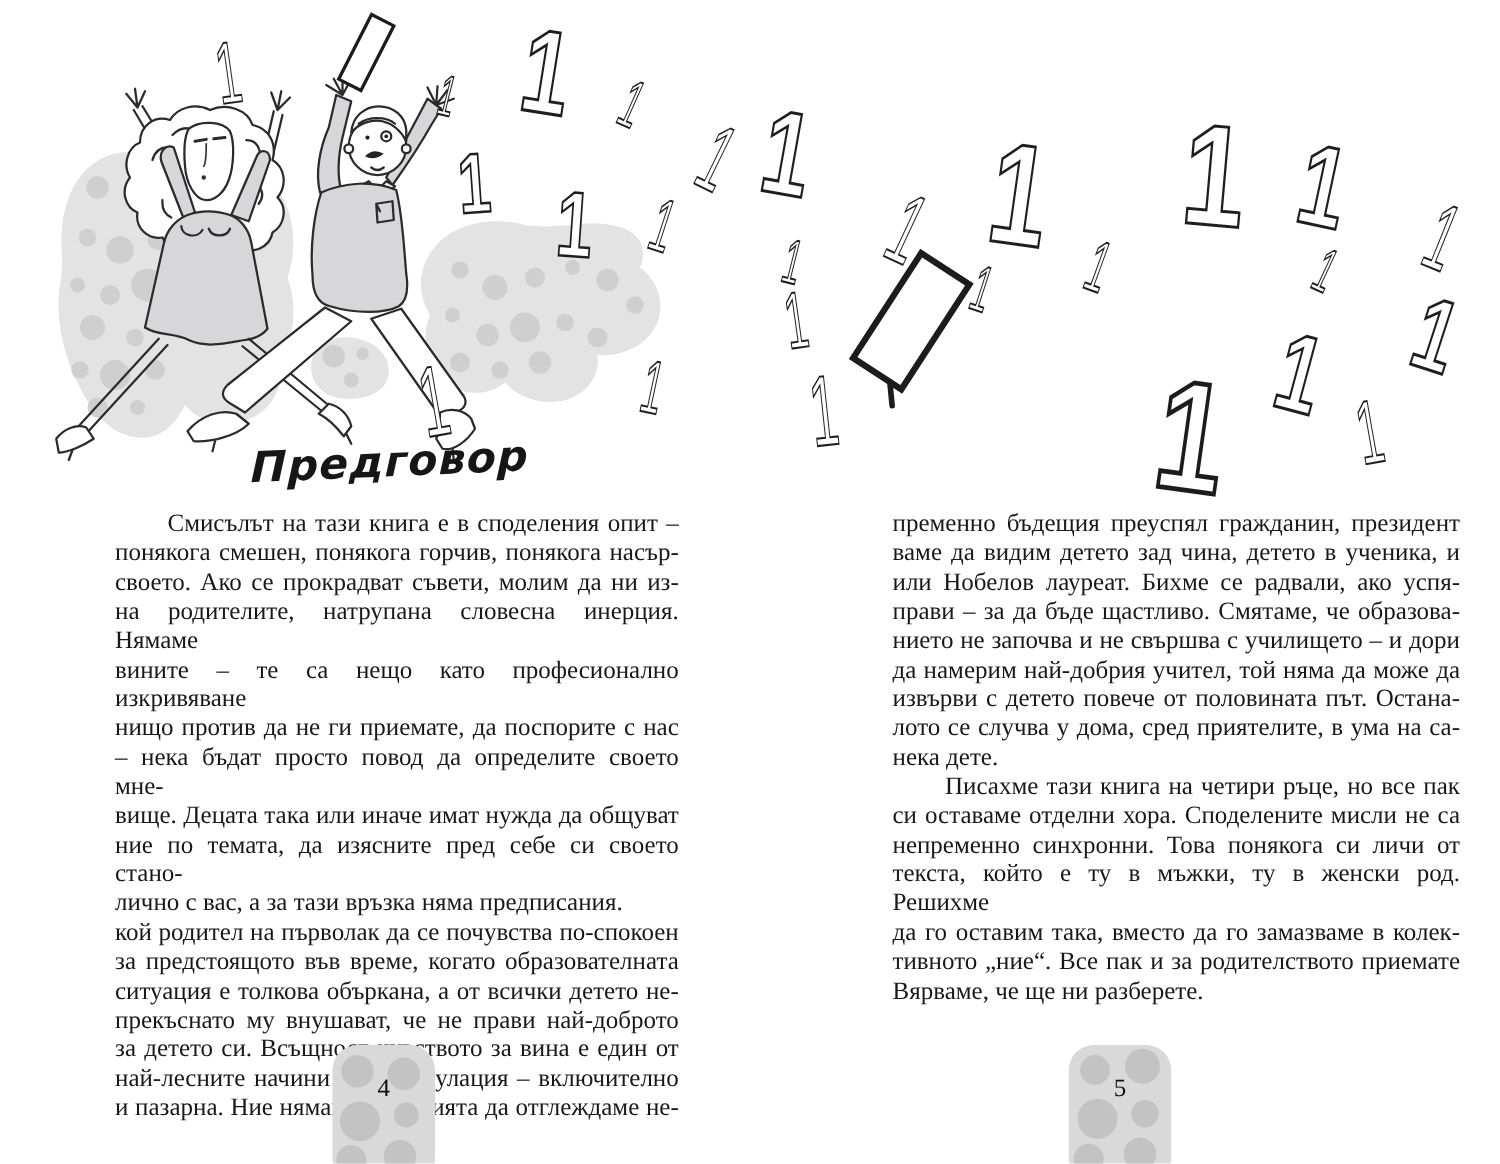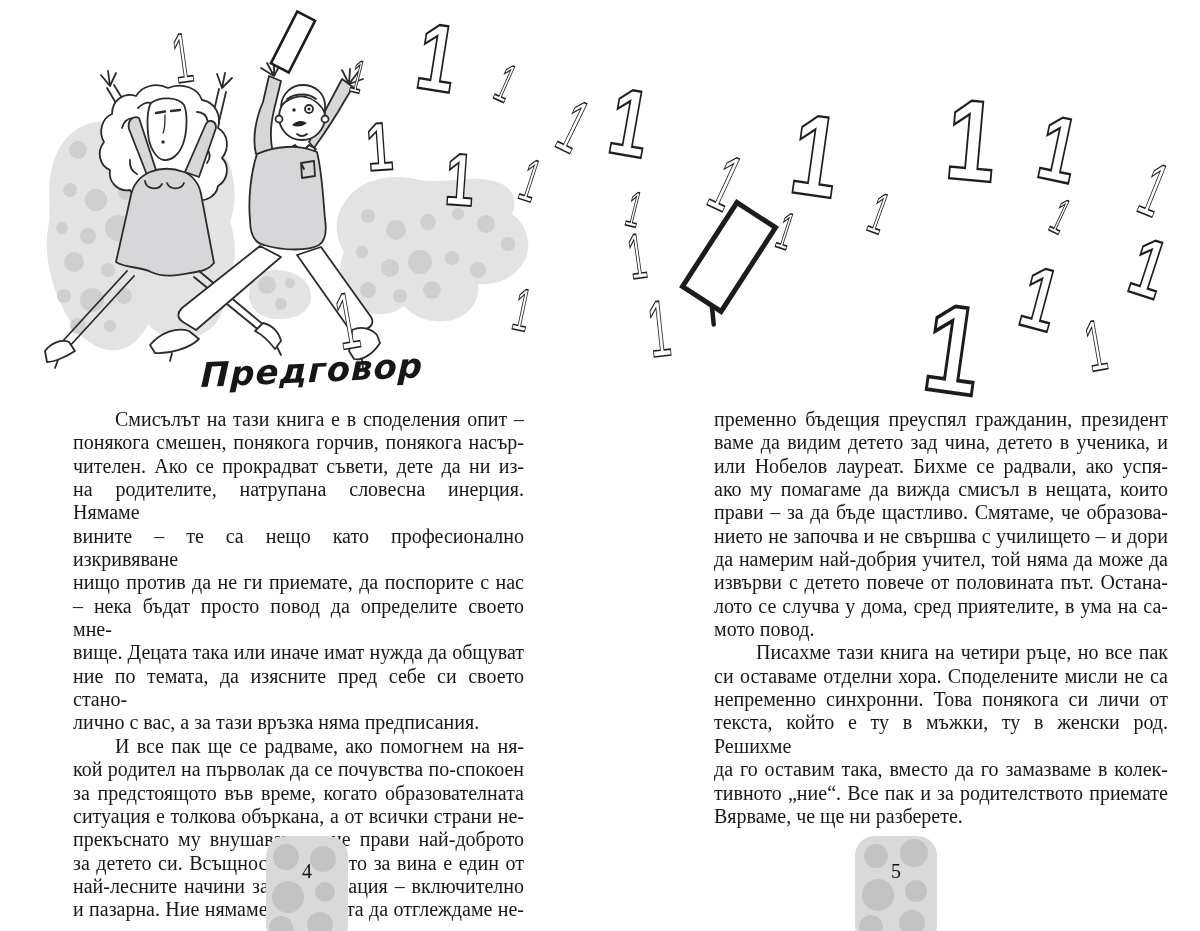--- a/index.html
+++ b/index.html
@@ -9,21 +9,21 @@
   
   .chapter-title{
     position:absolute;left:192px;top:350px;width:240px;text-align:center;
     font-family:"DejaVu Sans",sans-serif;font-style:italic;font-weight:bold;
     font-size:34px;color:#161616;transform:rotate(-2.5deg) skewX(-4deg);
     letter-spacing:1px;
   }
 
   
   .col{position:absolute;top:408px;font-size:20px;line-height:23.35px;}
-  .col.left{left:73px;width:451px;font-family:Liberation Serif, serif;}
+  .col.left{left:92px;width:451px;font-family:Liberation Serif, serif;}
   .col.right{left:673px;width:454px;margin-left:41px;}
   .ln{text-align:justify;text-align-last:justify;white-space:normal;}
   .ln.first{text-indent:42px;}
   .ln.last{text-align-last:left;}
 
   
   .pageblob{position:absolute;width:82px;height:110px;border-radius:20px;background:#d9d9d9;}
   .pageblob.p4{left:266px;top:836px;}
   .pageblob.p5{left:855px;top:836px;}
   .pageblob svg{position:absolute;left:0;top:0;}
@@ -253,48 +253,46 @@
           <text class="thin" font-size="58">1</text>
         </g>
     </g>
   </svg>
 
   <div class="chapter-title">Предговор</div>
 
   <div class="col left">
       <div class="ln first">Смисълът на тази книга е в споделения опит –</div>
       <div class="ln">понякога смешен, понякога горчив, понякога насър-</div>
-      <div class="ln">чителен. Ако се прокрадват съвети, дете да ни из-</div>
+      <div class="ln">своето. Ако се прокрадват съвети, молим да ни из-</div>
       <div class="ln">на родителите, натрупана словесна инерция. Нямаме</div>
       <div class="ln">вините – те са нещо като професионално изкривяване</div>
       <div class="ln">нищо против да не ги приемате, да поспорите с нас</div>
       <div class="ln">– нека бъдат просто повод да определите своето мне-</div>
       <div class="ln">вище. Децата така или иначе имат нужда да общуват</div>
       <div class="ln">ние по темата, да изясните пред себе си своето стано-</div>
       <div class="ln last">лично с вас, а за тази връзка няма предписания.</div>
-      <div class="ln first">И все пак ще се радваме, ако помогнем на ня-</div>
       <div class="ln">кой родител на първолак да се почувства по-спокоен</div>
       <div class="ln">за предстоящото във време, когато образователната</div>
-      <div class="ln">ситуация е толкова объркана, а от всички страни не-</div>
+      <div class="ln">ситуация е толкова объркана, а от всички детето не-</div>
       <div class="ln">прекъснато му внушават, че не прави най-доброто</div>
       <div class="ln">за детето си. Всъщност чувството за вина е един от</div>
       <div class="ln">най-лесните начини за манипулация – включително</div>
       <div class="ln">и пазарна. Ние нямаме амбицията да отглеждаме не-</div>
     </div>
   <div class="col right">
       <div class="ln">пременно бъдещия преуспял гражданин, президент</div>
       <div class="ln">ваме да видим детето зад чина, детето в ученика, и</div>
       <div class="ln">или Нобелов лауреат. Бихме се радвали, ако успя-</div>
-      <div class="ln">ако му помагаме да вижда смисъл в нещата, които</div>
       <div class="ln">прави – за да бъде щастливо. Смятаме, че образова-</div>
       <div class="ln">нието не започва и не свършва с училището – и дори</div>
       <div class="ln">да намерим най-добрия учител, той няма да може да</div>
       <div class="ln">извърви с детето повече от половината път. Остана-</div>
       <div class="ln">лото се случва у дома, сред приятелите, в ума на са-</div>
-      <div class="ln last">мото повод.</div>
+      <div class="ln last">нека дете.</div>
       <div class="ln first">Писахме тази книга на четири ръце, но все пак</div>
       <div class="ln">си оставаме отделни хора. Споделените мисли не са</div>
       <div class="ln">непременно синхронни. Това понякога си личи от</div>
       <div class="ln">текста, който е ту в мъжки, ту в женски род. Решихме</div>
       <div class="ln">да го оставим така, вместо да го замазваме в колек-</div>
       <div class="ln">тивното „ние“. Все пак и за родителството приемате</div>
       <div class="ln last">Вярваме, че ще ни разберете.</div>
     </div>
 
   <div class="pageblob p4">

